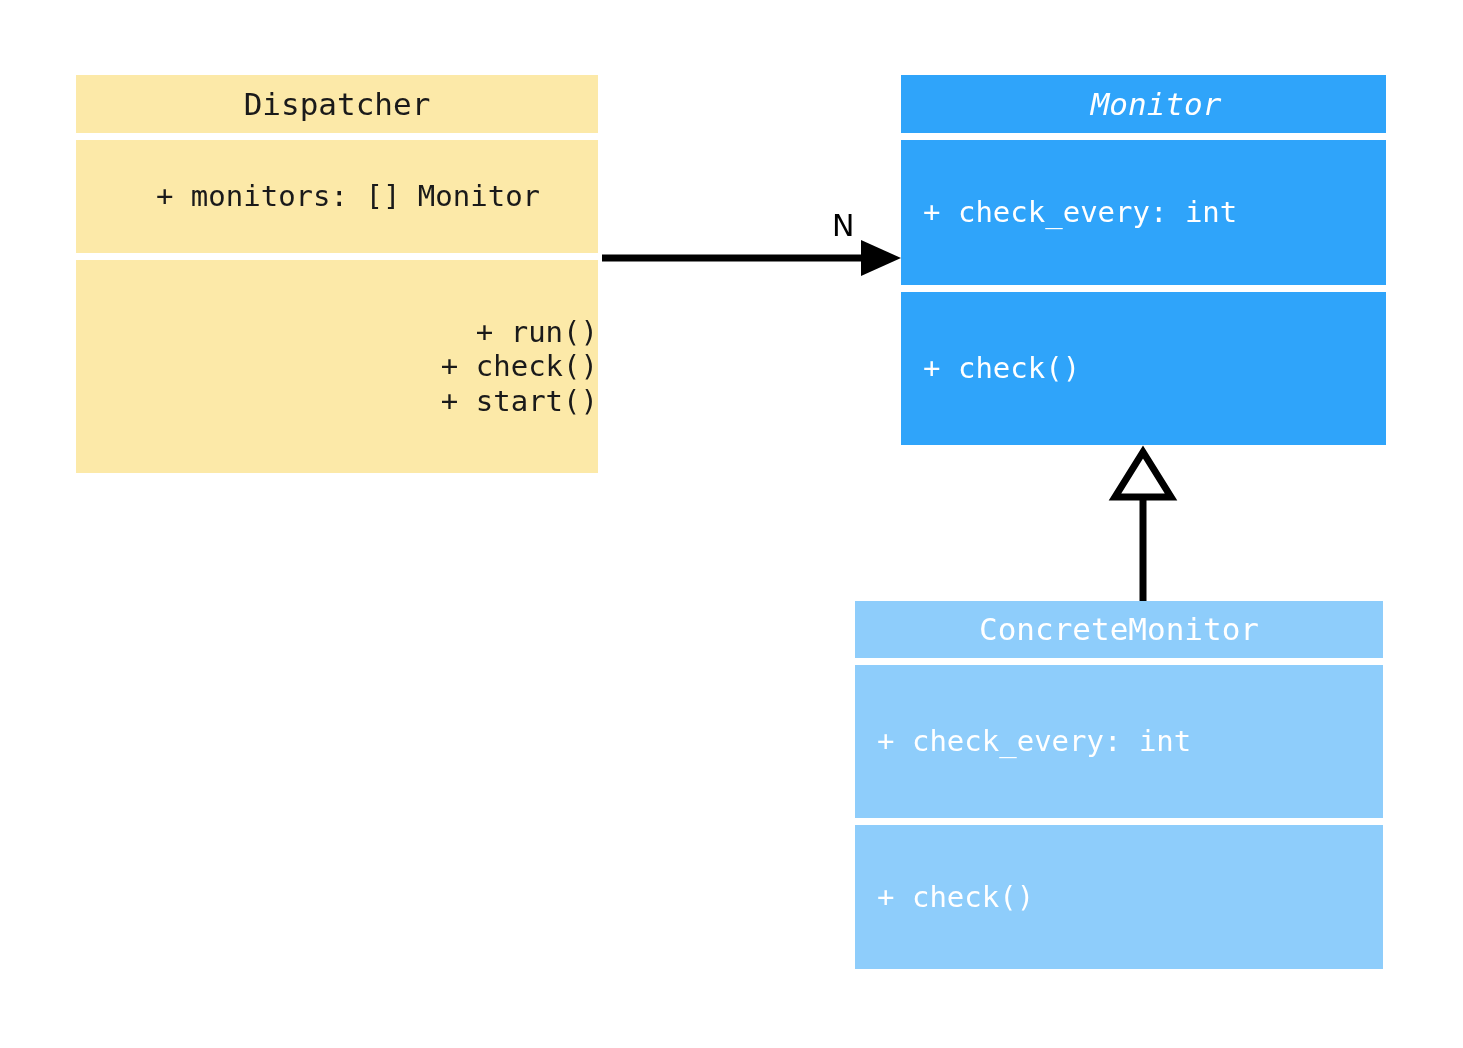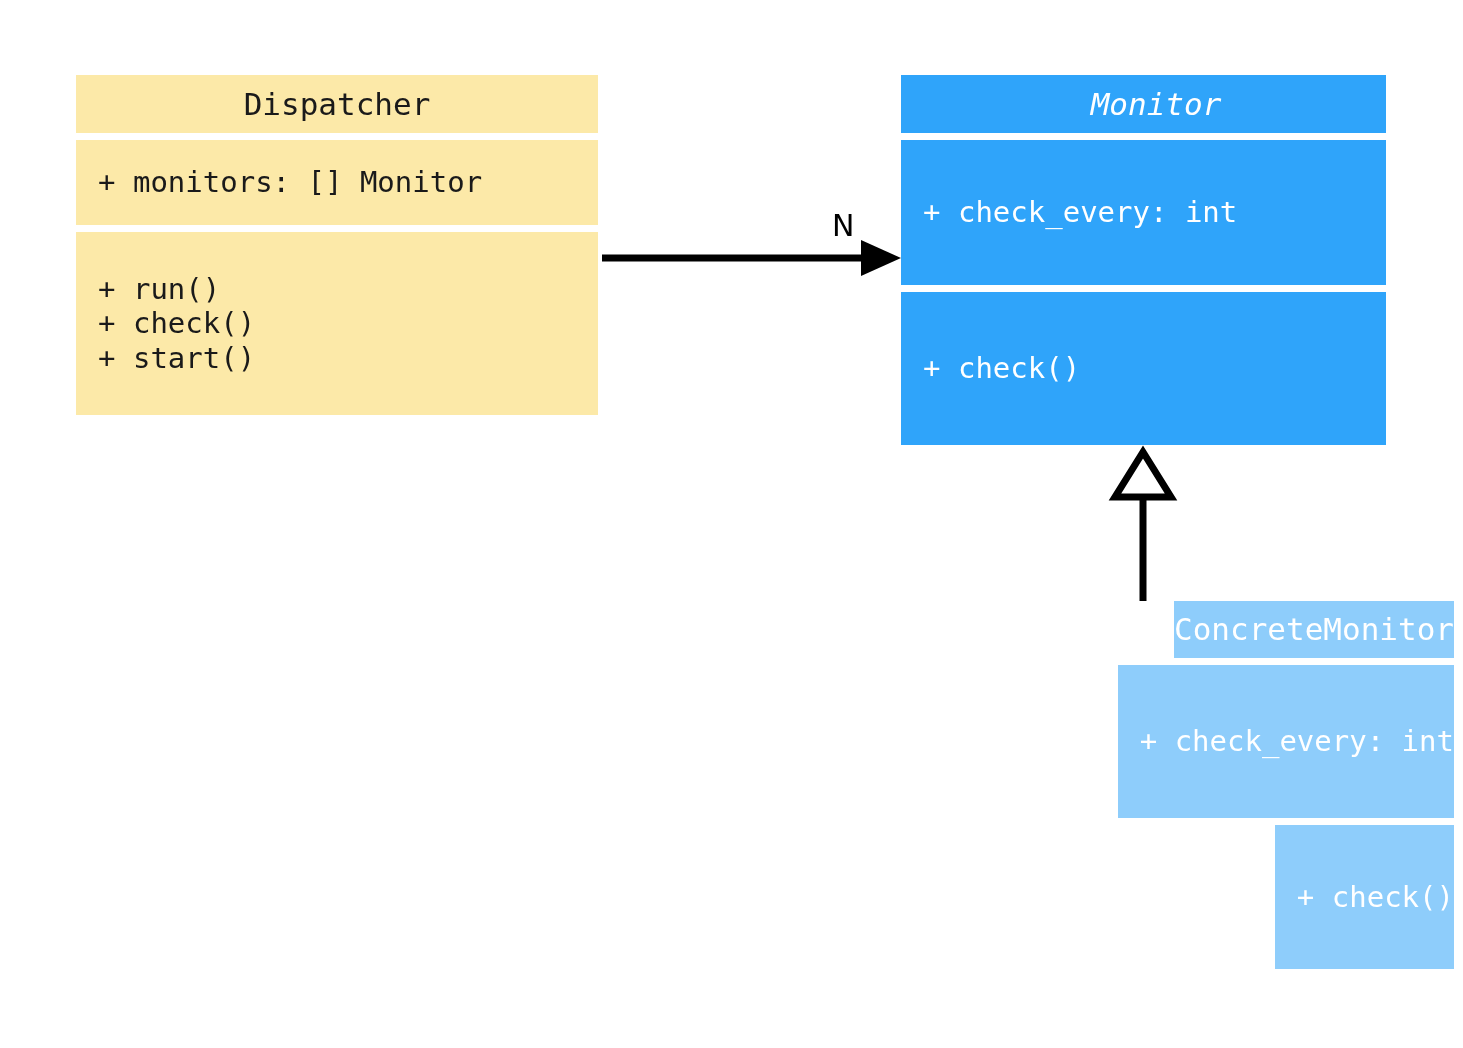--- a/index.html
+++ b/index.html
@@ -63,39 +63,38 @@
 
   
   #class-dispatcher {
     left: 76px;
     top: 75px;
     width: 522px;
     --fill: #fce9a8;
     --ink: #1a1a1a;
   }
   #class-dispatcher .c-title   { height: 58px; }
-  #class-dispatcher .c-attrs   { height: 85px; }
-  #class-dispatcher .c-methods { height: 183px; }
+  #class-dispatcher .c-attrs   { height: 113px; align-items: center; }
+  #class-dispatcher .c-methods { height: 213px; text-align: right; }
 
   #class-monitor {
     left: 901px;
     top: 75px;
     width: 485px;
     --fill: #2fa4fa;
     --ink: #ffffff;
   }
   #class-monitor .c-title   { height: 58px; padding-left: 25px; }
   #class-monitor .c-attrs   { height: 145px; }
   #class-monitor .c-methods { height: 153px; }
 
   #class-concrete-monitor {
-    left: 926px;
+    left: 855px;
     top: 601px;
     width: 528px;
-    align-items: flex-end;
     --fill: #8ecdfb;
     --ink: #ffffff;
   }
   #class-concrete-monitor .c-title   { height: 57px; }
   #class-concrete-monitor .c-attrs   { height: 153px; }
   #class-concrete-monitor .c-methods { height: 144px; }
 
   
   .edge-label {
     position: absolute;

